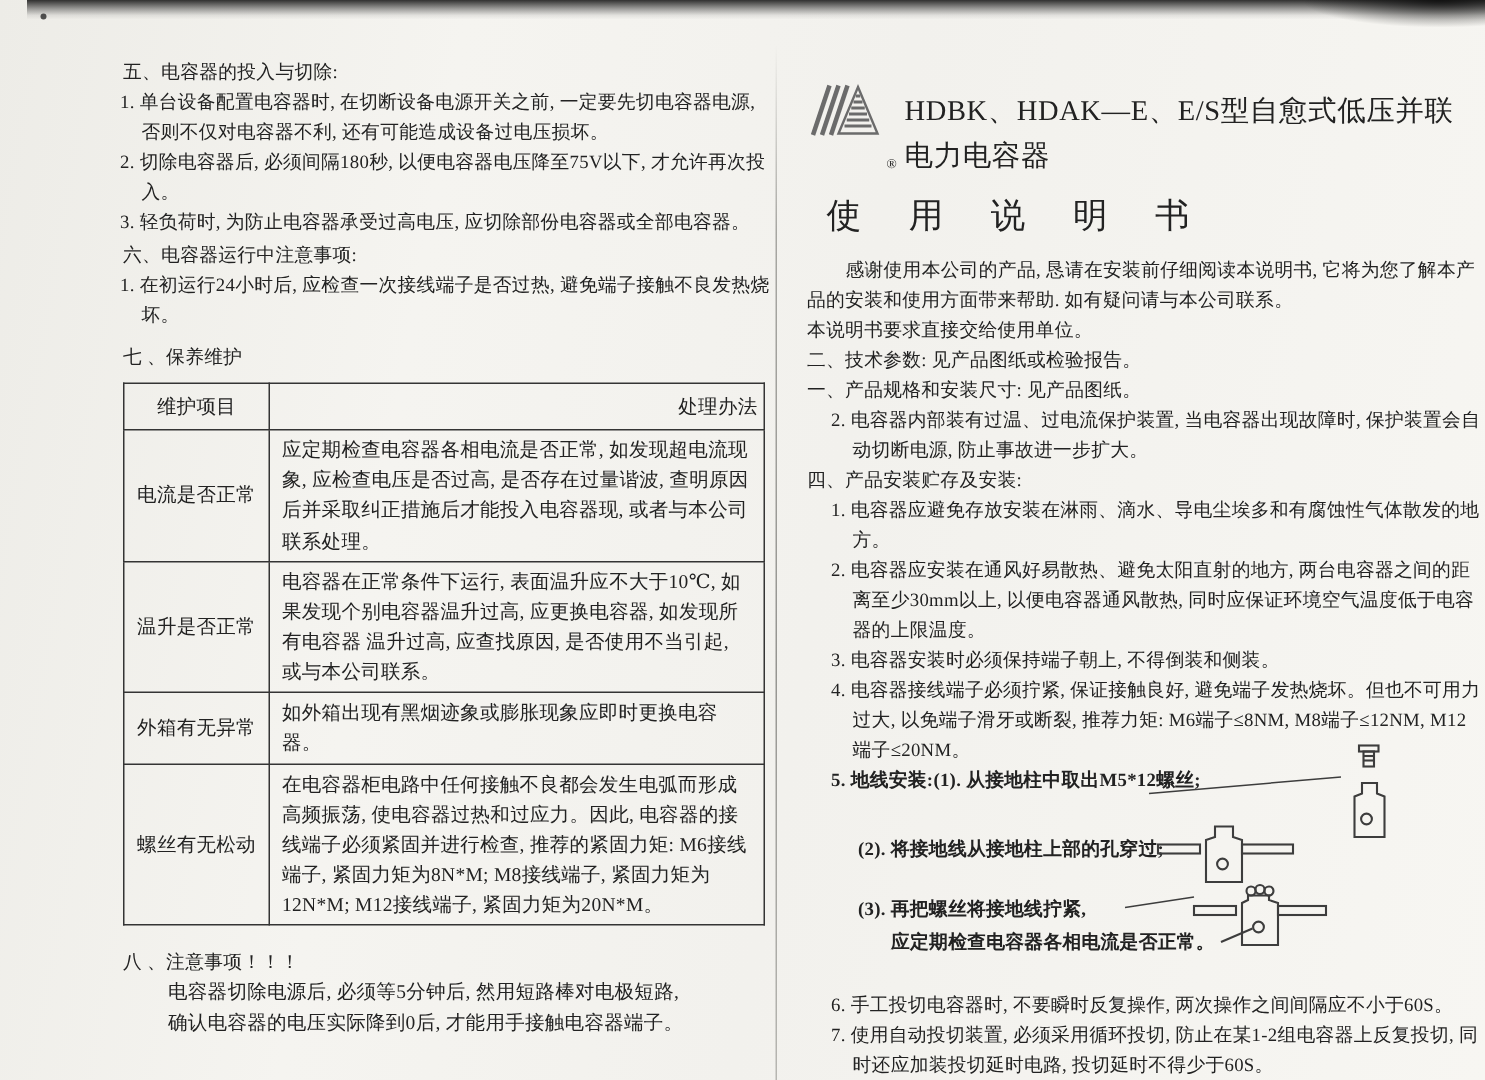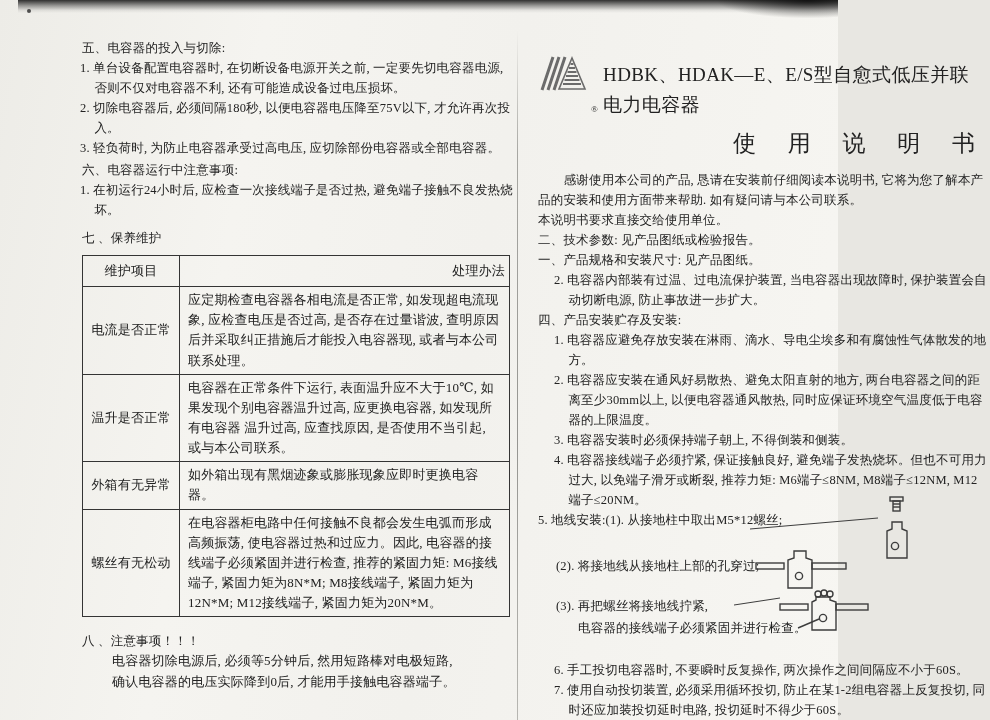--- a/index.html
+++ b/index.html
@@ -3,21 +3,21 @@
 <meta charset="utf-8">
 <style>
   html,body{margin:0;padding:0;}
   body{
     width:990px;height:720px;overflow:hidden;
     background:#e8e7e2;
     font-family:"Liberation Serif","DejaVu Serif",serif;
     color:#222;
   }
   .scan{
-    position:relative;width:838px;height:720px;
+    position:relative;width:990px;height:720px;
     background:linear-gradient(100deg,#edece7 0%,#f5f4f0 28%,#f2f1ed 55%,#f7f6f2 100%);
   }
   .top-band{
     position:absolute;top:0;left:18px;right:0;height:13px;
     background:linear-gradient(to bottom,rgba(22,22,22,.88),rgba(70,70,70,.5) 45%,rgba(130,130,130,.16) 78%,rgba(0,0,0,0));
   }
   .corner-blot{
     position:absolute;top:0;right:0;width:120px;height:18px;
     background:radial-gradient(ellipse at 75% 0%,rgba(12,12,12,.85),rgba(12,12,12,0) 72%);
   }
@@ -49,26 +49,26 @@
 
   .s8-block{}
   .s8-line{margin-left:32px;font-size:13px;}
   .company-block{margin-top:24px;margin-left:18px;font-size:13px;line-height:1.85;}
 
   .brand-row{display:flex;align-items:flex-start;}
   .brand-logo{flex:0 0 auto;margin-top:2px;}
   .reg-mark{font-size:9px;align-self:flex-end;margin:0 5px 4px 1px;}
   .product-line{font-size:19px;padding-top:10px;letter-spacing:.4px;}
   .doc-title{
-    text-align:right;font-size:23px;letter-spacing:13px;text-indent:13px;
+    text-align:left;font-size:23px;letter-spacing:13px;text-indent:13px;
     margin:5px 0 7px 0;
   }
   .indent2{text-indent:2.05em;margin:0;}
   .sub{margin-left:16px;padding-left:1.15em;text-indent:-1.15em;}
-  .ground{position:relative;height:150px;}
+  .ground{position:relative;height:150px;margin-left:16px;font-weight:bold;}
   .g-step{position:absolute;left:0;white-space:nowrap;}
   .g-svg{position:absolute;}
   .g-svg line,.g-svg path,.g-svg polygon,.g-svg rect,.g-svg circle{
     stroke:#3d3d3d;fill:none;stroke-width:1.4;
   }
   .leader{position:absolute;overflow:visible;}
   .leader line{stroke:#3d3d3d;stroke-width:1;}
   .logo-svg *{stroke:#6b6b6b;fill:none;}
 </style>
 </head>
@@ -180,21 +180,21 @@
 
       <div class="g-step" style="top:46px;left:18px;">(2). 将接地线从接地柱上部的孔穿过;</div>
       <svg class="g-svg" style="left:216px;top:40px;" width="96" height="42" viewBox="0 0 96 42">
         <rect x="2" y="13" width="28" height="6"></rect>
         <polygon points="40,1 52,1 52,8 58,10 58,38 34,38 34,10 40,8"></polygon>
         <rect x="58" y="13" width="34" height="6"></rect>
         <circle cx="45" cy="26" r="3.6"></circle>
       </svg>
 
       <div class="g-step" style="top:86px;left:18px;">(3). 再把螺丝将接地线拧紧,</div>
-      <div class="g-step" style="top:108px;left:40px;">电容器的接线端子必须紧固并进行检查。</div>
+      <div class="g-step" style="top:108px;left:40px;">应定期检查电容器各相电流是否正常。</div>
       <svg class="leader" style="left:196px;top:86px;" width="46" height="10">
         <line x1="0" y1="9" x2="46" y2="2"></line>
       </svg>
       <svg class="g-svg" style="left:238px;top:78px;" width="100" height="46" viewBox="0 0 100 46">
         <circle cx="42" cy="6" r="3"></circle>
         <circle cx="48" cy="5" r="3"></circle>
         <circle cx="54" cy="6" r="3"></circle>
         <rect x="4" y="16" width="28" height="6"></rect>
         <polygon points="40,9 54,9 54,12 60,14 60,42 36,42 36,14 40,12"></polygon>
         <rect x="60" y="16" width="32" height="6"></rect>

